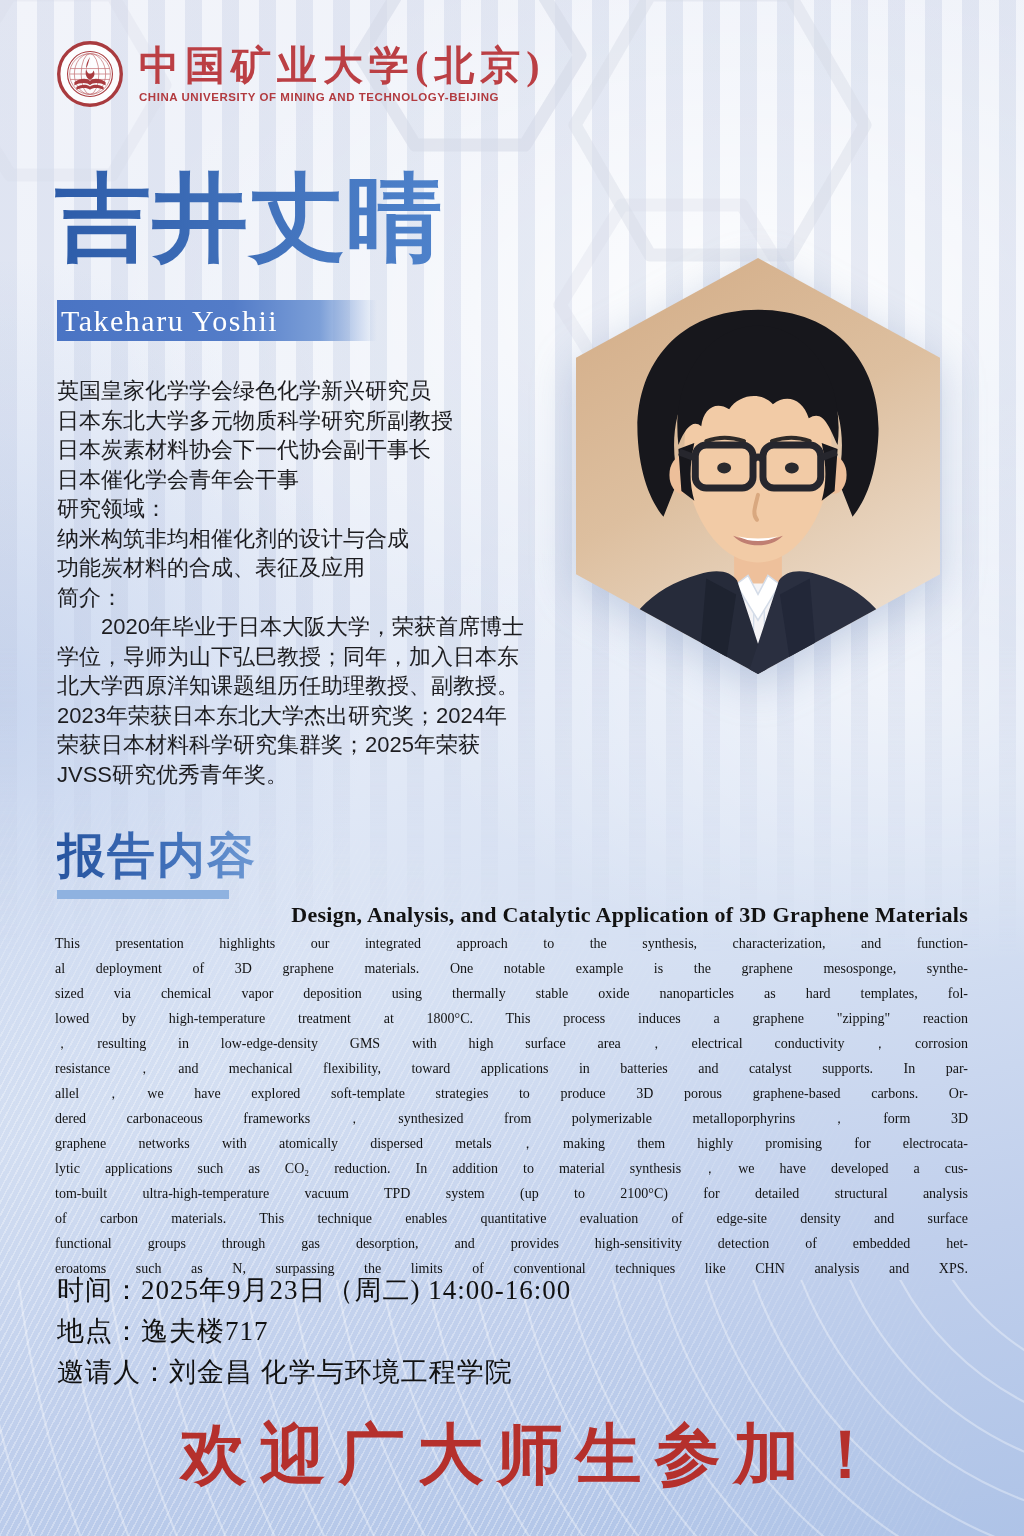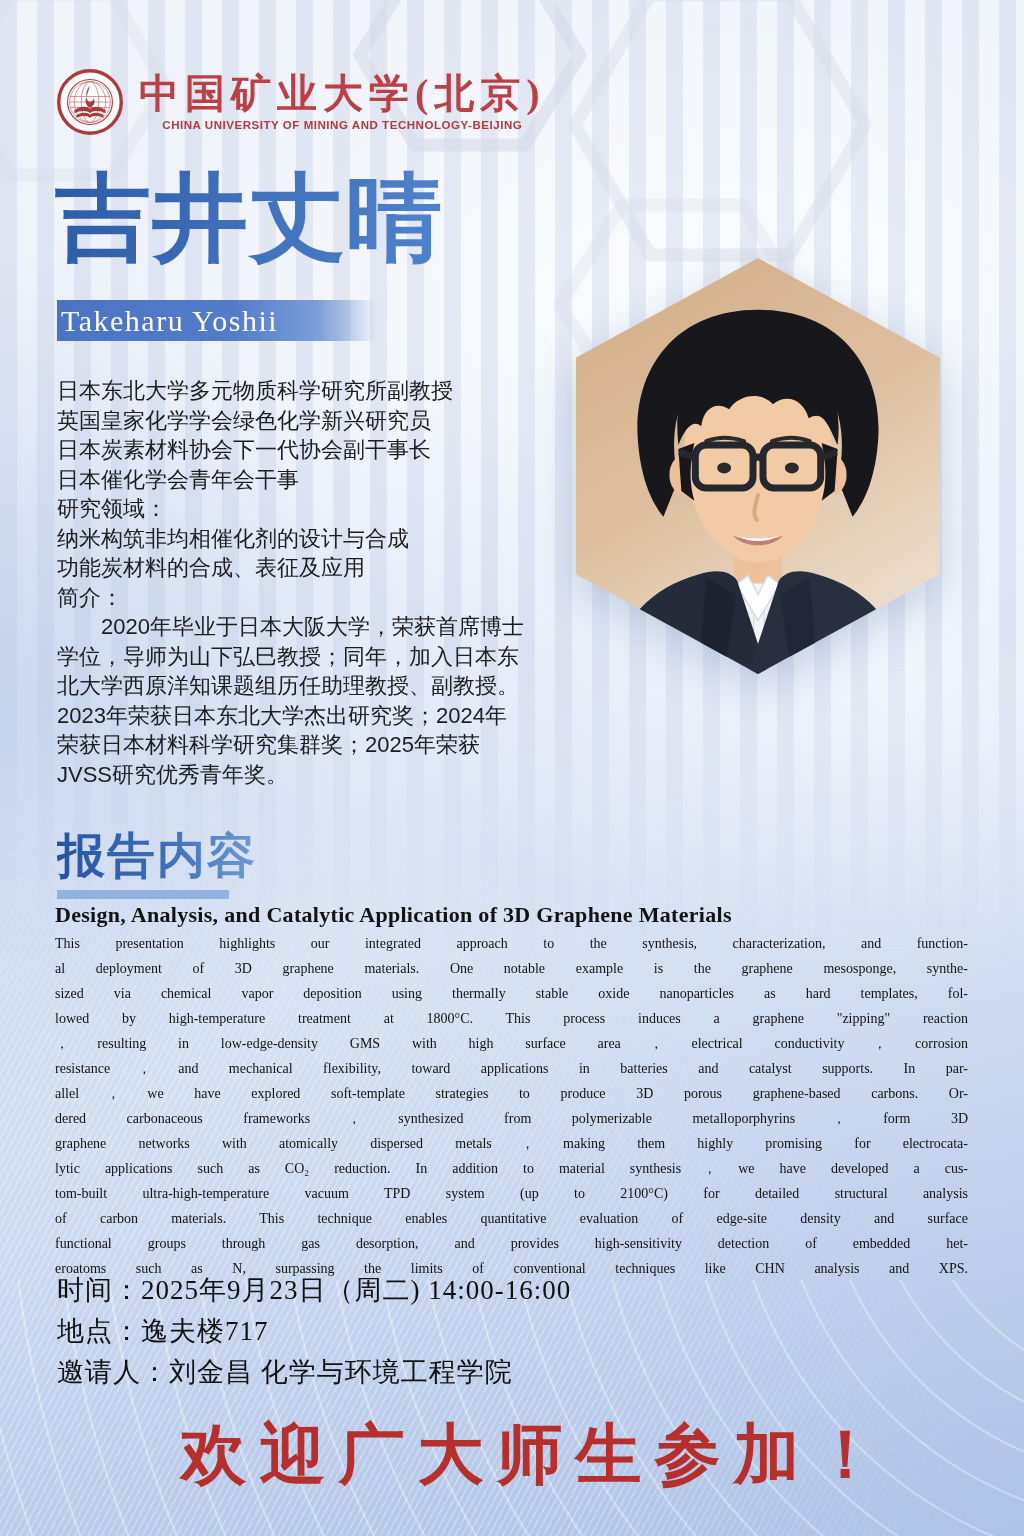--- a/index.html
+++ b/index.html
@@ -20,21 +20,21 @@
   }
   .bg-diag{
     background:repeating-linear-gradient(118deg, rgba(255,255,255,.30) 0 1.5px, rgba(255,255,255,0) 1.5px 6px);
     -webkit-mask-image:radial-gradient(1250px 950px at 6% 96%, #000 0 42%, transparent 74%);
             mask-image:radial-gradient(1250px 950px at 6% 96%, #000 0 42%, transparent 74%);
   }
   .bg-hex,.bg-waves{position:absolute;pointer-events:none;}
   .bg-hex{top:0;left:0;width:1024px;height:420px;}
   .bg-waves{top:1280px;left:0;width:1024px;height:256px;}
 
-  .logo-row{position:absolute;top:68px;left:56px;display:flex;align-items:center;gap:15px;text-align:center;}
+  .logo-row{position:absolute;top:40px;left:56px;display:flex;align-items:center;gap:15px;}
   .seal{width:68px;height:68px;flex:0 0 auto;}
   .logo-cn{
     font-family:"Liberation Serif","DejaVu Serif",serif;
     font-size:40px;font-weight:700;color:#bb3f44;letter-spacing:6px;line-height:1;
   }
   .logo-en{
     margin-top:5px;font-size:11.5px;font-weight:bold;color:#b23a3f;letter-spacing:.55px;
   }
 
   .speaker-name{
@@ -69,21 +69,21 @@
   .section-heading .txt{
     font-size:48px;font-weight:800;letter-spacing:2px;line-height:1.1;
     background:linear-gradient(90deg,#27549f 0%,#3f6fb9 55%,#6f9ad4 100%);
     -webkit-background-clip:text;background-clip:text;
     color:#3766b3;-webkit-text-fill-color:transparent;
   }
   .section-heading .bar{width:172px;height:9px;background:#8fb2e0;margin-top:7px;}
 
   .talk{position:absolute;left:55px;top:902px;width:913px;color:#121212;
         font-family:"Liberation Serif","DejaVu Serif",serif;}
-  .talk-title{margin:0;text-align:left;font-size:22px;font-weight:bold;letter-spacing:.3px;}
+  .talk-title{margin:0;text-align:right;font-size:22px;font-weight:bold;letter-spacing:.3px;}
   .abstract{
     margin:3px 0 0 0;font-size:14px;line-height:25px;
     white-space:pre-line;text-align:justify;text-align-last:justify;
   }
 
   .details{position:absolute;left:57px;top:1270px;
     font-family:"Liberation Serif","DejaVu Serif",serif;
     font-size:27px;line-height:41px;color:#111;letter-spacing:1px;}
 
   .welcome{
@@ -198,22 +198,22 @@
       </g>
       <ellipse cx="166" cy="211" rx="7" ry="5.5" fill="#2a2a2e"></ellipse>
       <ellipse cx="234" cy="211" rx="7" ry="5.5" fill="#2a2a2e"></ellipse>
       <path d="M200 238 C197 250 194 258 199 263" stroke="#d9a87f" stroke-width="4" fill="none" stroke-linecap="round"></path>
       <path d="M175 279 C187 292 213 292 225 279 C213 284 187 284 175 279 Z" fill="#c07f72"></path>
       <path d="M180 279.5 C191 286 209 286 220 279.5 C209 282.5 191 282.5 180 279.5 Z" fill="#ffffff"></path>
     </svg>
   </div>
 
   <div class="bio">
+    <div>英国皇家化学学会绿色化学新兴研究员</div>
     <div>日本东北大学多元物质科学研究所副教授</div>
-    <div>英国皇家化学学会绿色化学新兴研究员</div>
     <div>日本炭素材料协会下一代协会副干事长</div>
     <div>日本催化学会青年会干事</div>
     <div>研究领域：</div>
     <div>纳米构筑非均相催化剂的设计与合成</div>
     <div>功能炭材料的合成、表征及应用</div>
     <div>简介：</div>
     <p class="para">　　2020年毕业于日本大阪大学，荣获首席博士
 学位，导师为山下弘巳教授；同年，加入日本东
 北大学西原洋知课题组历任助理教授、副教授。
 2023年荣获日本东北大学杰出研究奖；2024年

